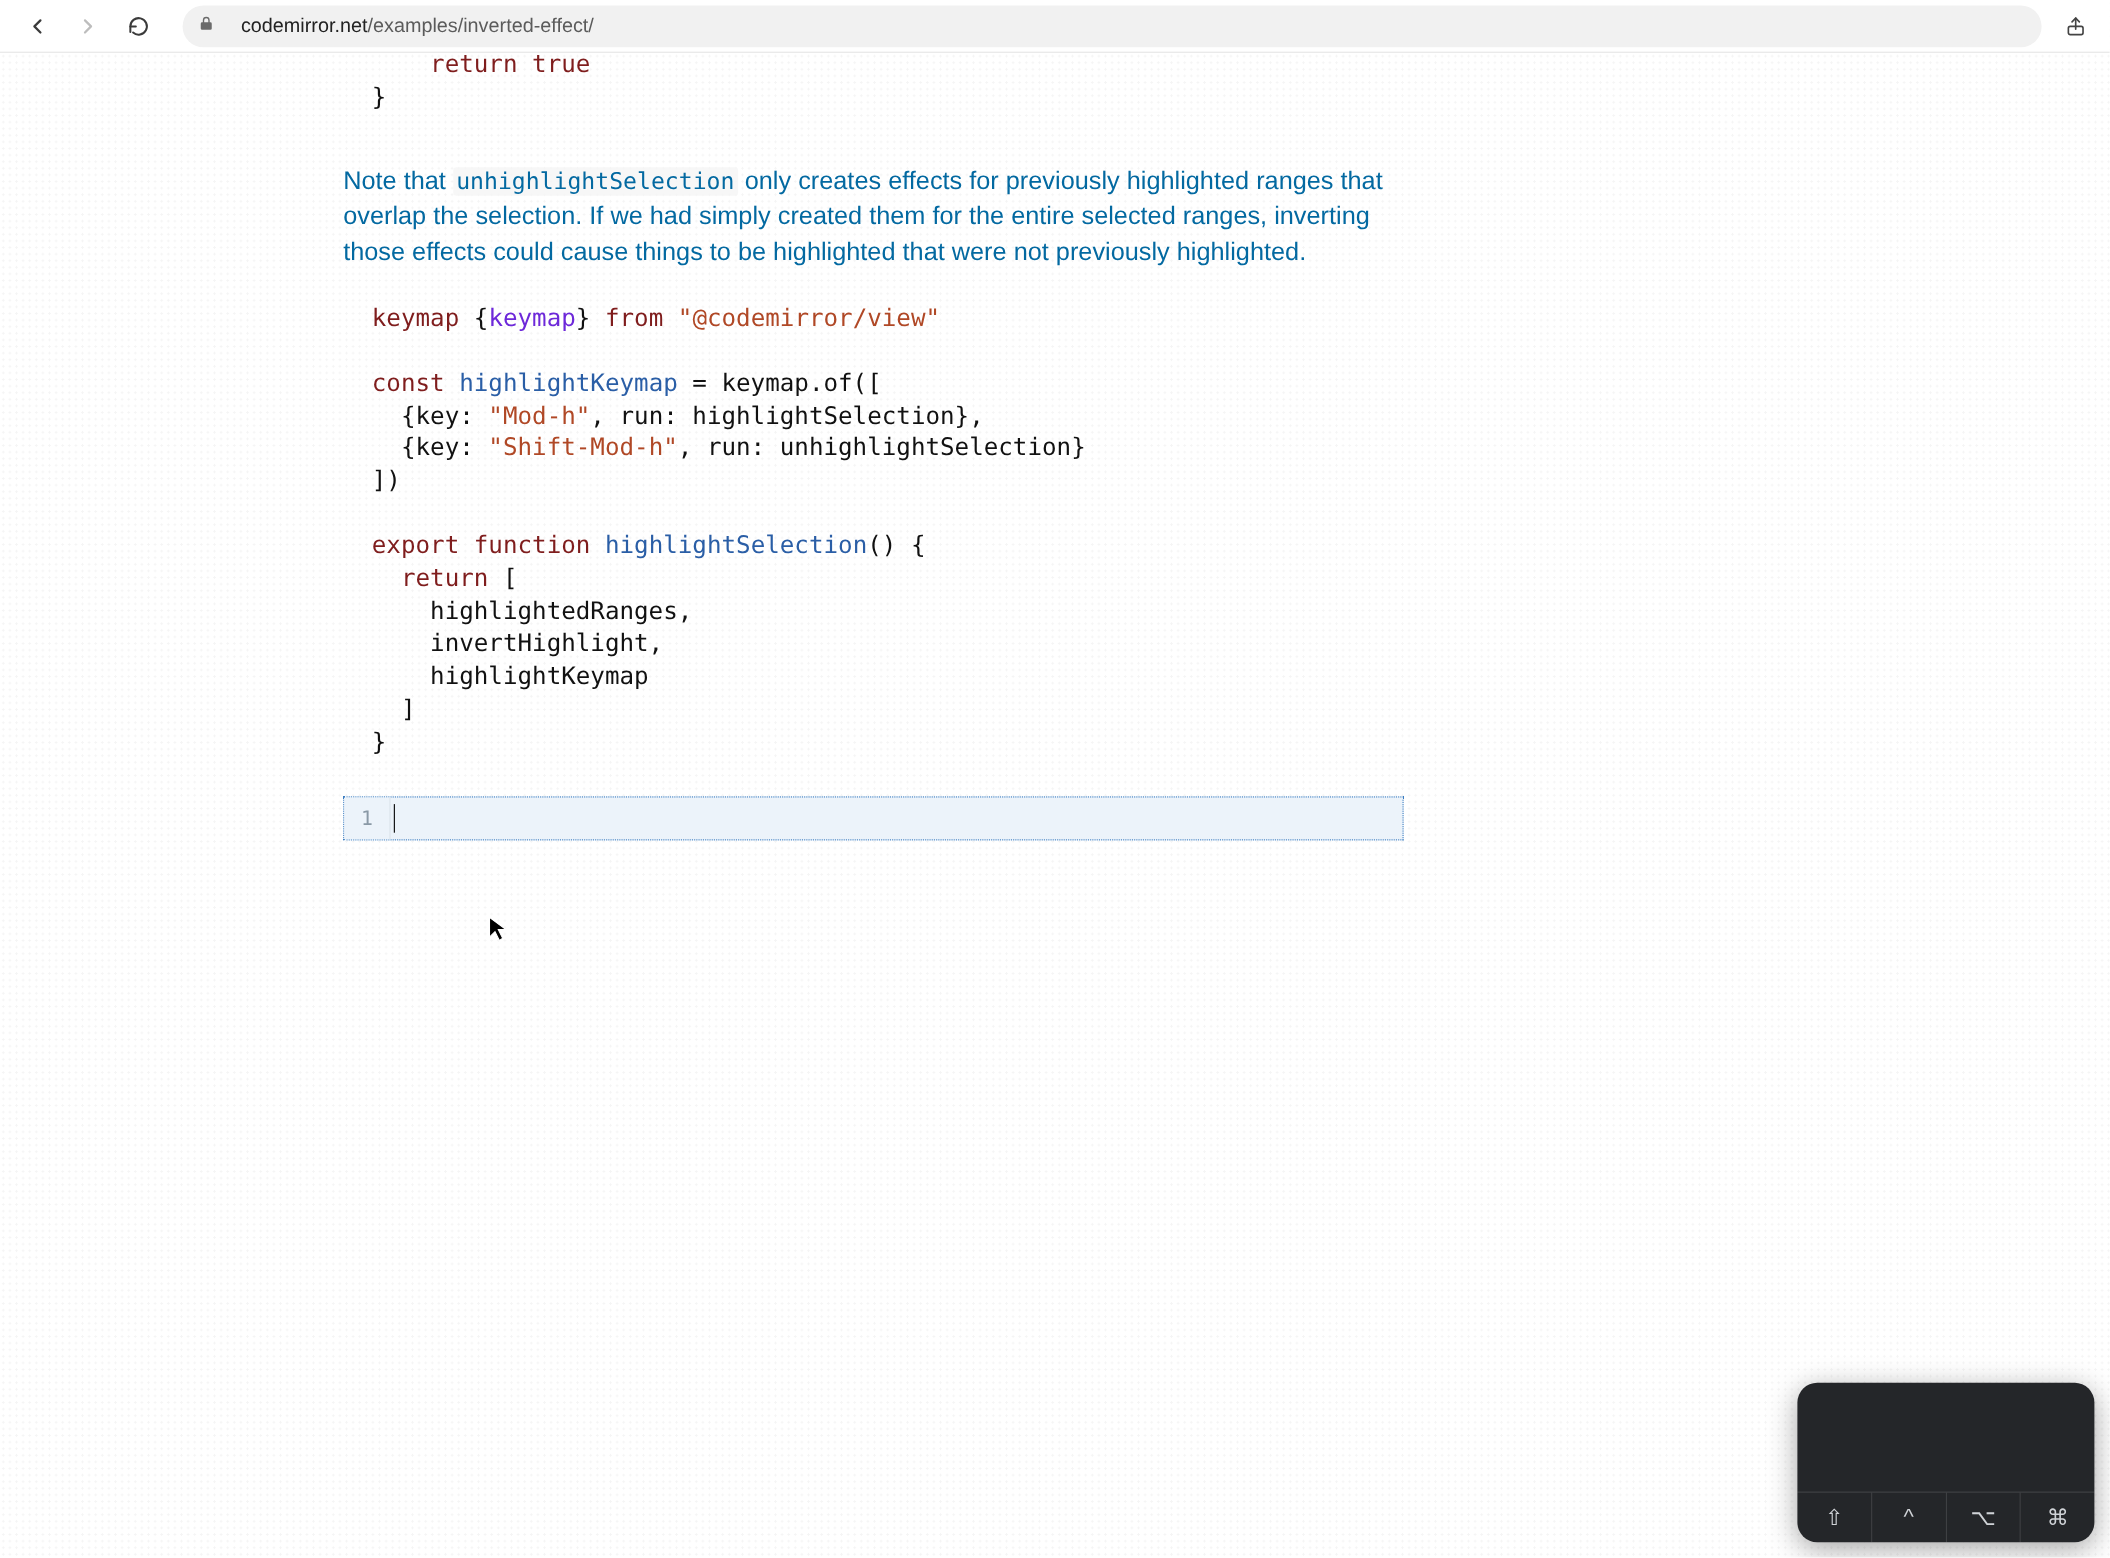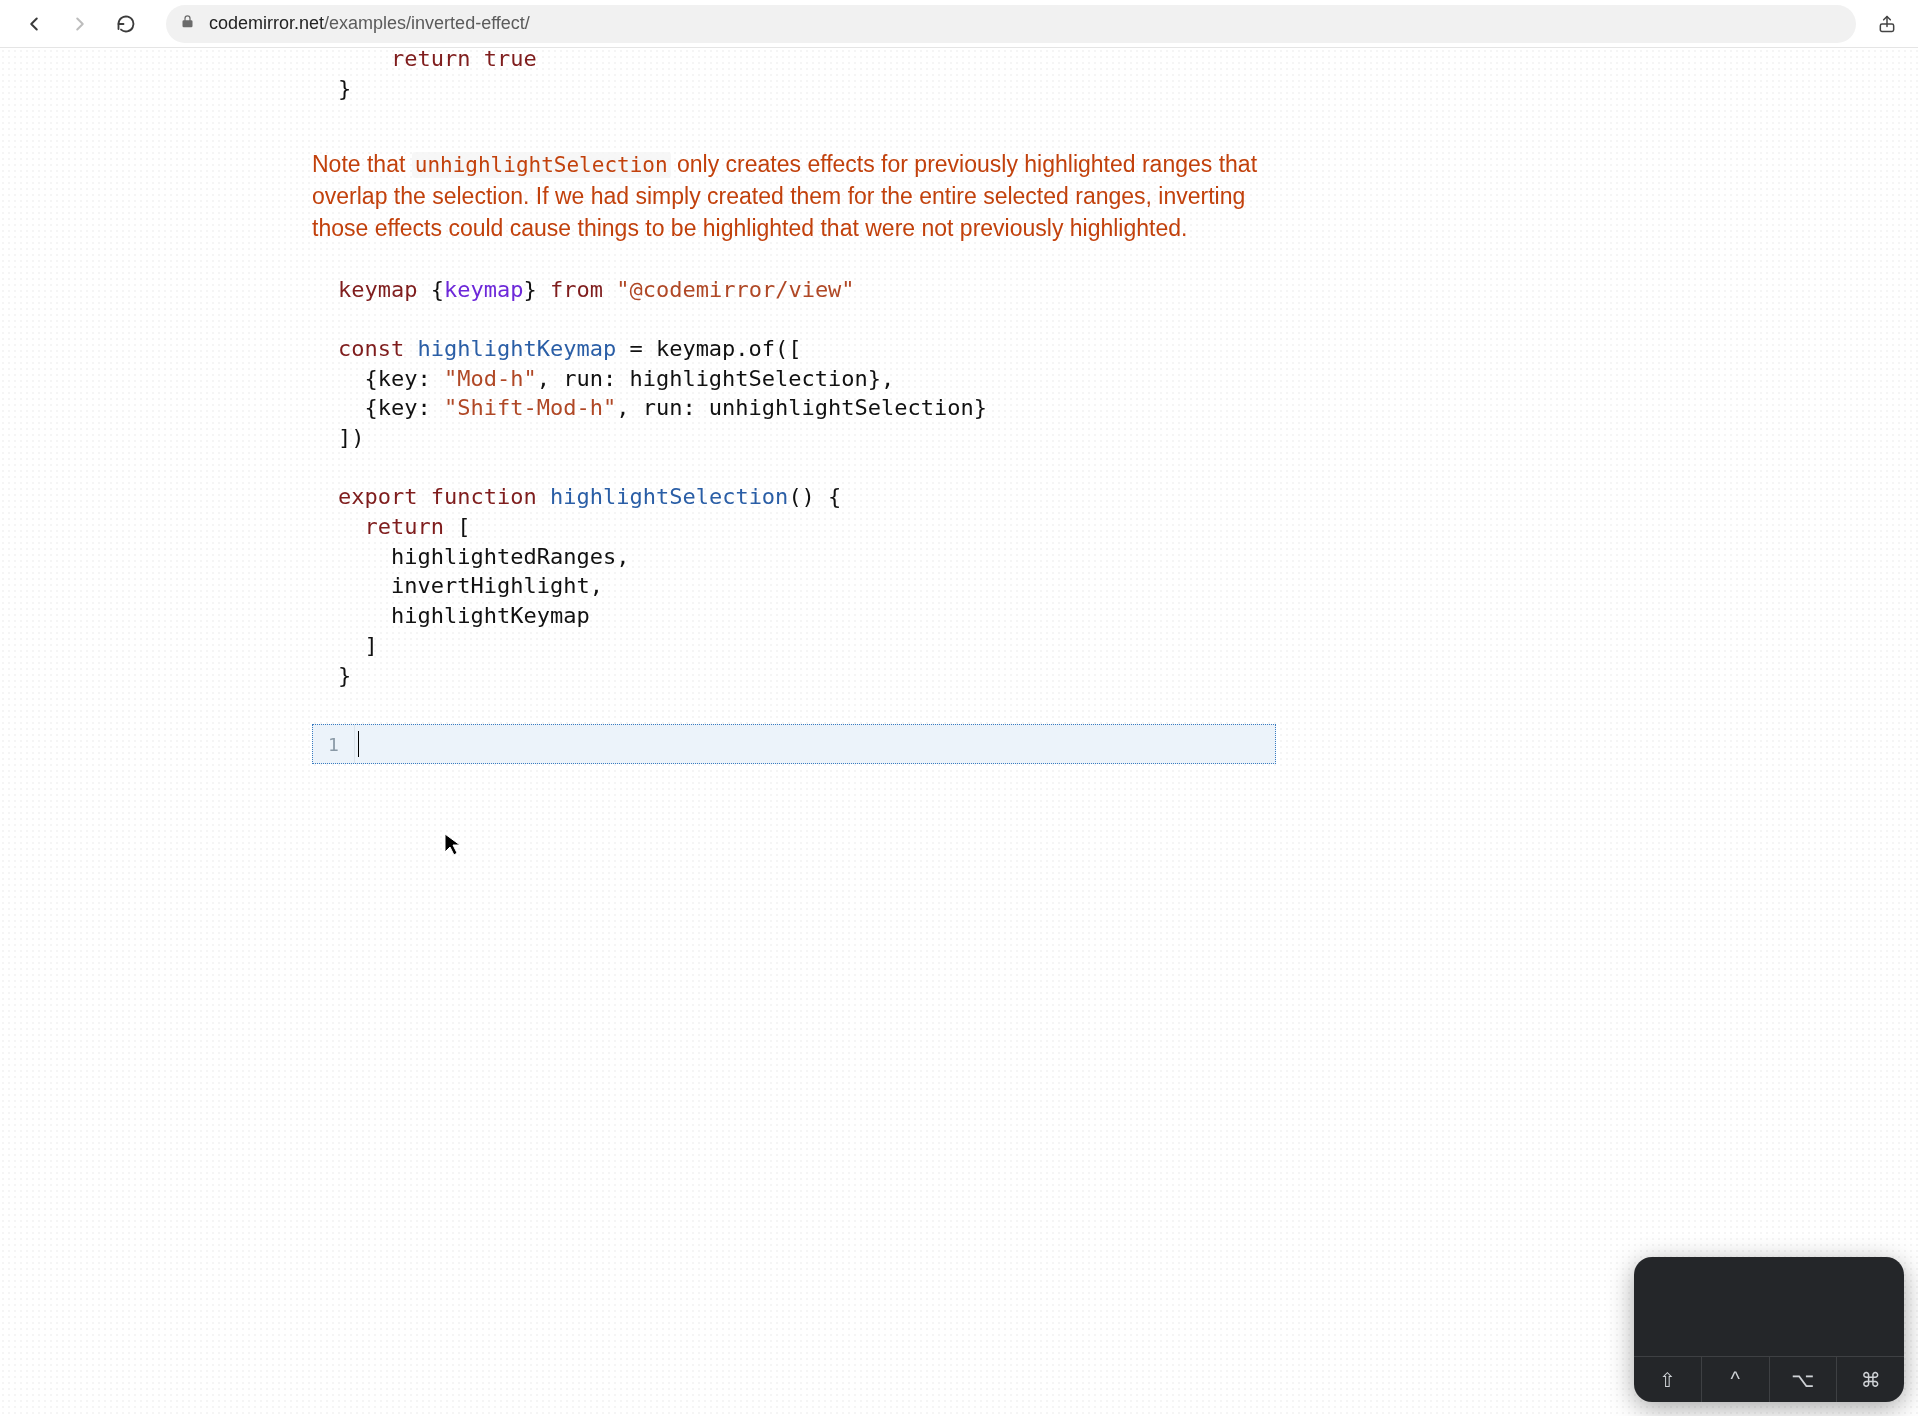--- a/index.html
+++ b/index.html
@@ -39,21 +39,21 @@
   }
   .nav-btn.disabled { color: #bdbdbd; }
   .url-bar {
     flex: 1;
     height: 38px;
     border-radius: 20px;
     background: #f1f1f1;
     display: flex;
     align-items: center;
     padding: 0 14px;
-    gap: 14px;
+    gap: 24px;
     margin-left: 12px;
   }
   .url-text {
     color: #5b5b5b;
     font-size: 18px;
     white-space: nowrap;
     overflow: hidden;
   }
   .url-host { color: #222; }
   .share-btn {
@@ -80,21 +80,21 @@
     font-family: ui-monospace, SFMono-Regular, Menlo, Consolas, monospace;
     font-size: 22px;
     line-height: 1.35;
     white-space: pre;
     color: #111;
     margin: 0 0 10px 26px;
   }
   .para {
     font-size: 23px;
     line-height: 1.38;
-    color: #c2410c;
+    color: #0369a1;
     margin: 46px 0 30px 0;
   }
   .para .inline-code {
     font-family: ui-monospace, SFMono-Regular, Menlo, Consolas, monospace;
     background: #f5f5f5d0;
     padding: 1px 3px;
     border-radius: 3px;
     font-size: 21px;
   }
 

